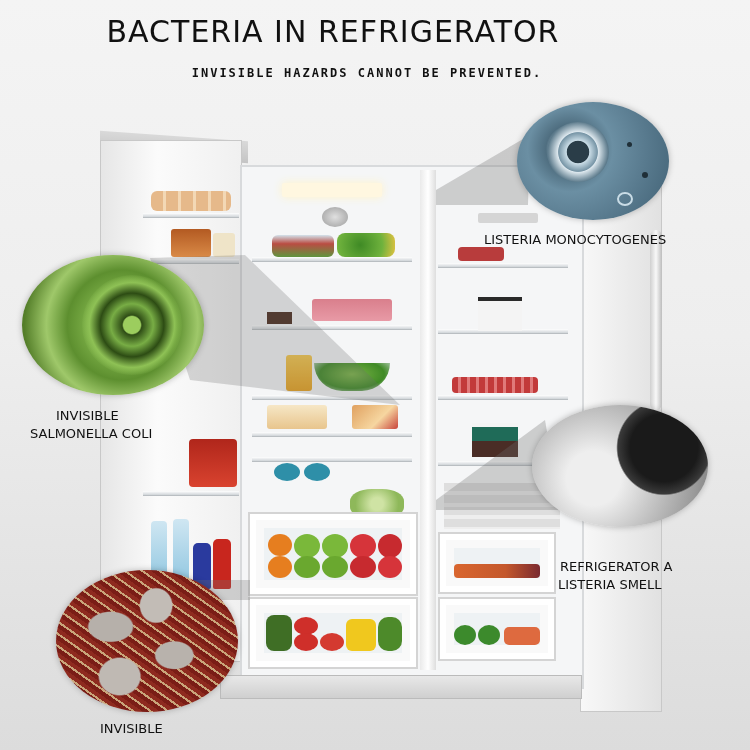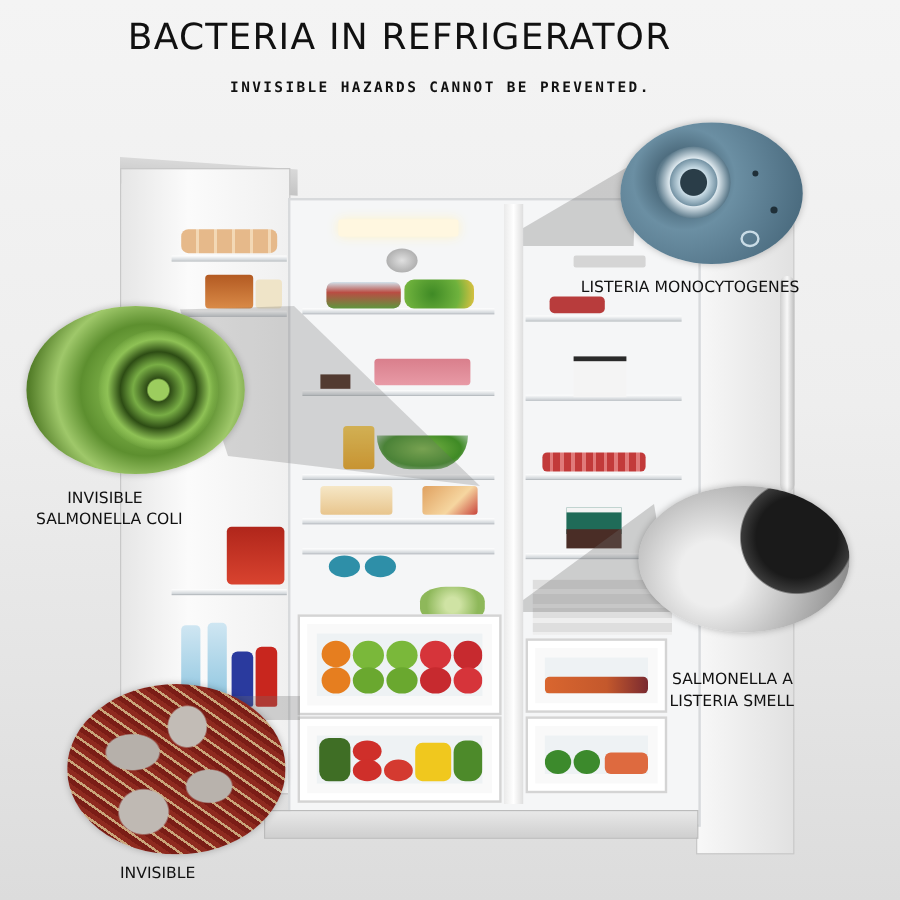--- a/index.html
+++ b/index.html
@@ -167,18 +167,18 @@
 <div class="abs circle c-red"></div>
 
 <div class="abs label" style="left:484px;top:231px;">
   <span>LISTERIA MONOCYTOGENES</span>
 </div>
 <div class="abs label" style="left:54px;top:407px;">
   <span style="padding-left:2px;">INVISIBLE</span>
   <span style="margin-left:-24px;">SALMONELLA COLI</span>
 </div>
 <div class="abs label" style="left:558px;top:558px;">
-  <span style="padding-left:2px;">SALMONELLA A</span>
+  <span style="padding-left:2px;">REFRIGERATOR A</span>
   <span>LISTERIA SMELL</span>
 </div>
 <div class="abs label" style="left:100px;top:720px;">
   <span>INVISIBLE</span>
 </div>
 
 </body></html>

